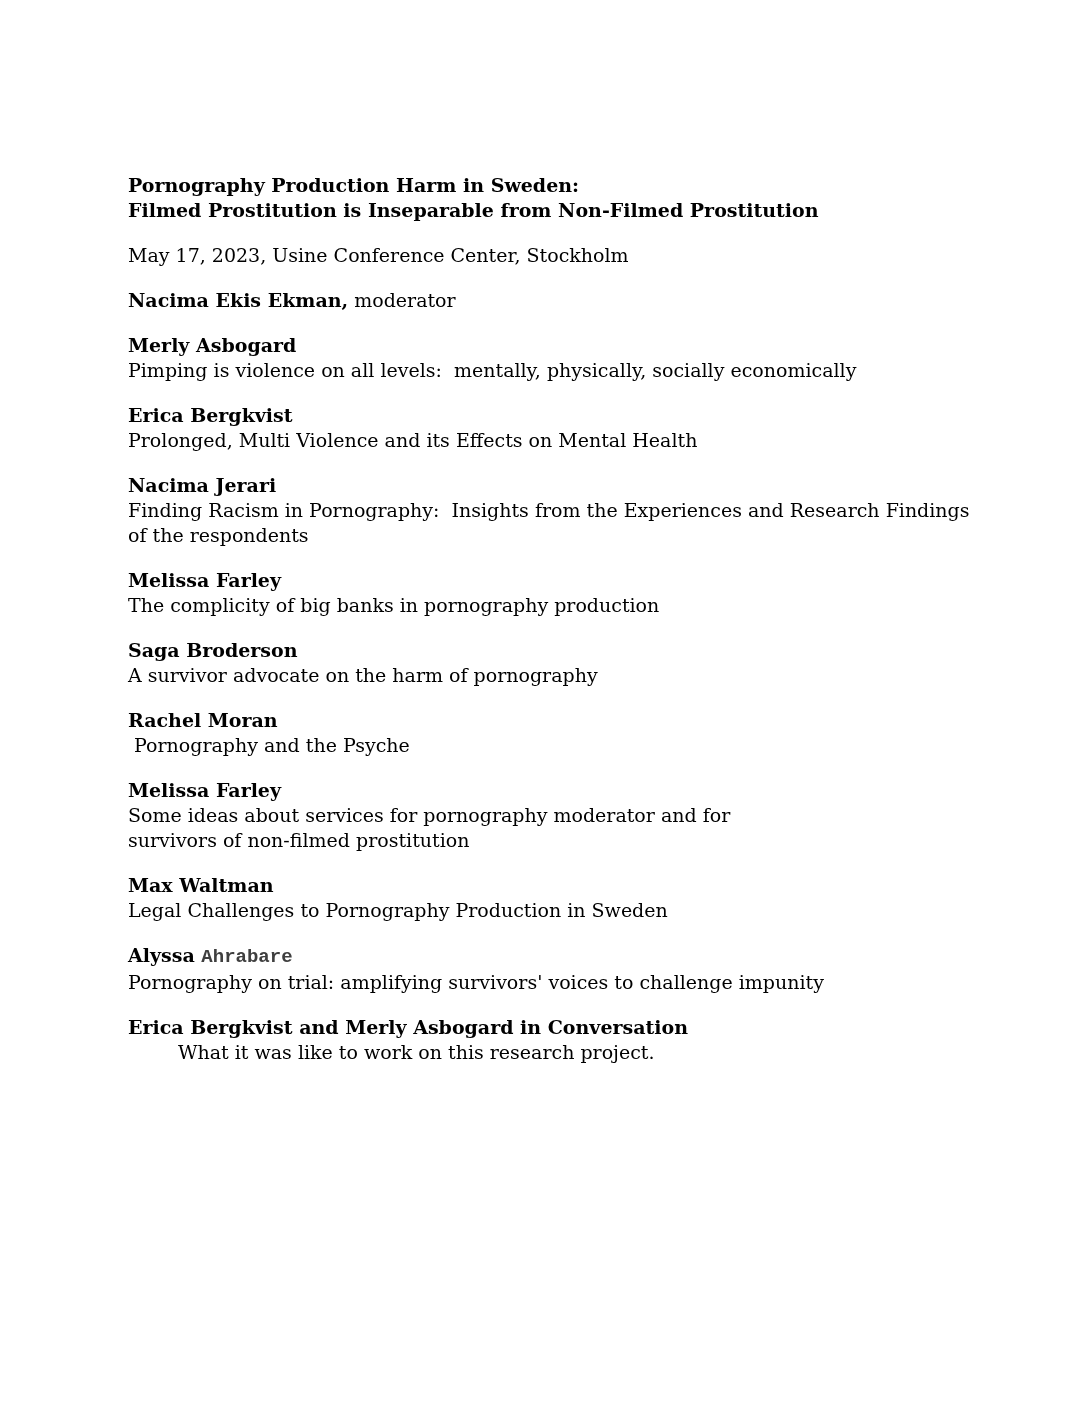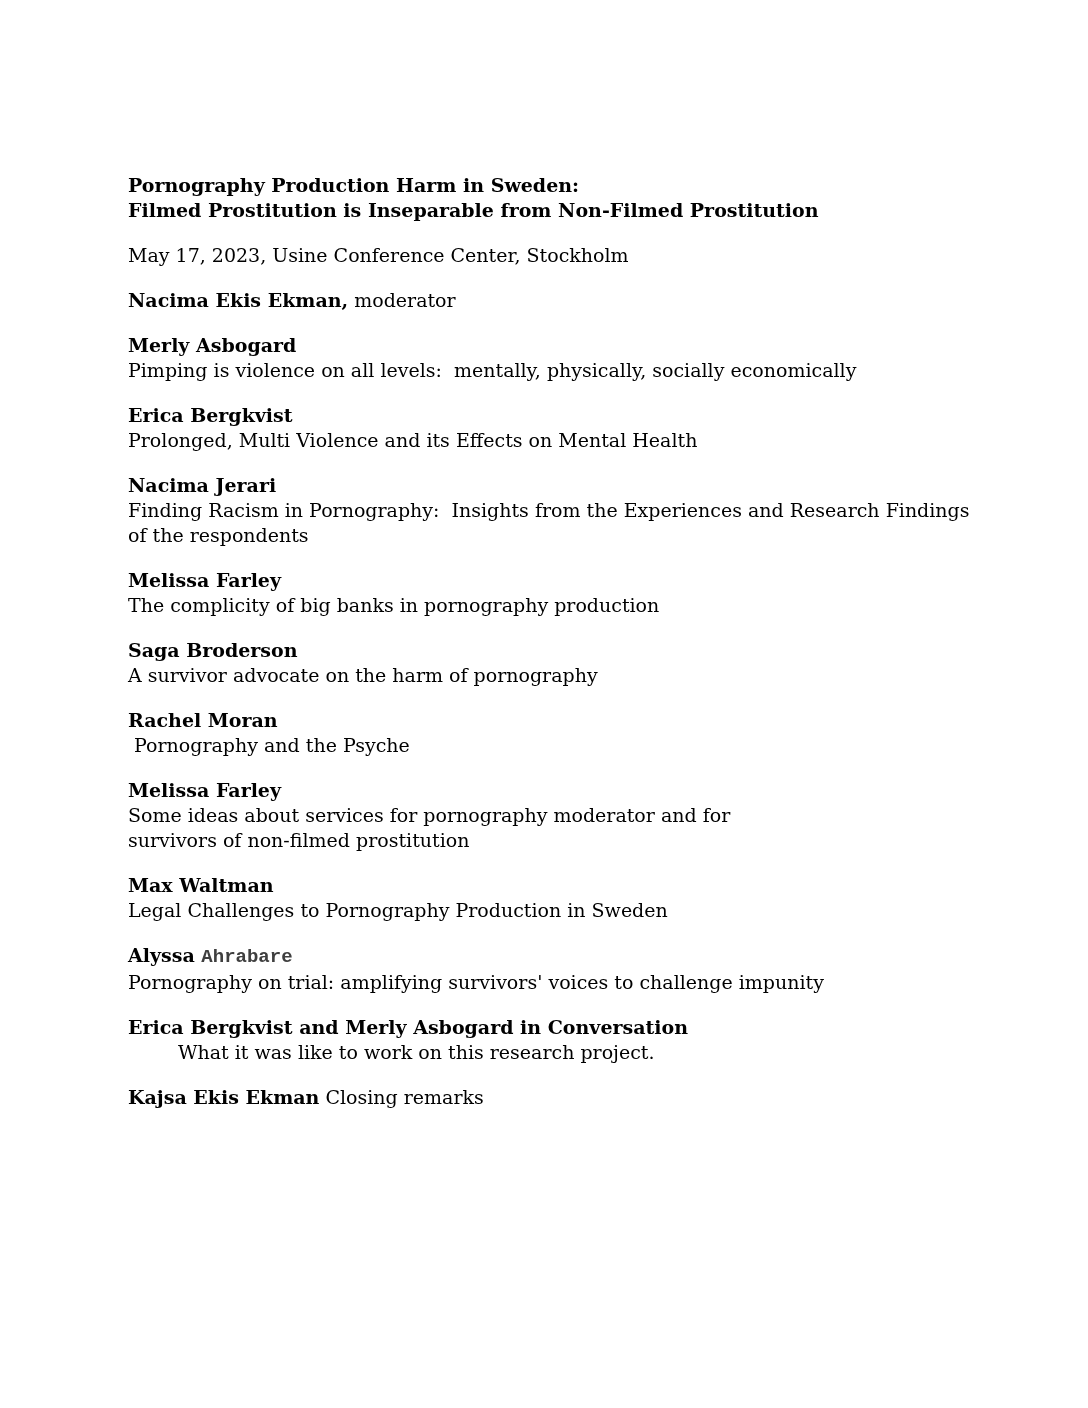--- a/index.html
+++ b/index.html
@@ -110,17 +110,14 @@
   <section class="block">
     <div class="line"><span class="bold">Alyssa </span><span class="name-light">Ahrabare</span></div>
     <div class="line">Pornography on trial: amplifying survivors' voices to challenge impunity</div>
   </section>
 
   <section class="block">
     <div class="line bold">Erica Bergkvist and Merly Asbogard in Conversation</div>
     <div class="line indent">What it was like to work on this research project.</div>
   </section>
 
-  <section class="block">
-    <div class="line"><span class="bold">Kajsa Ekis Ekman</span><span> Closing remarks</span></div>
-  </section>
 
 </div>
 
 </body></html>

